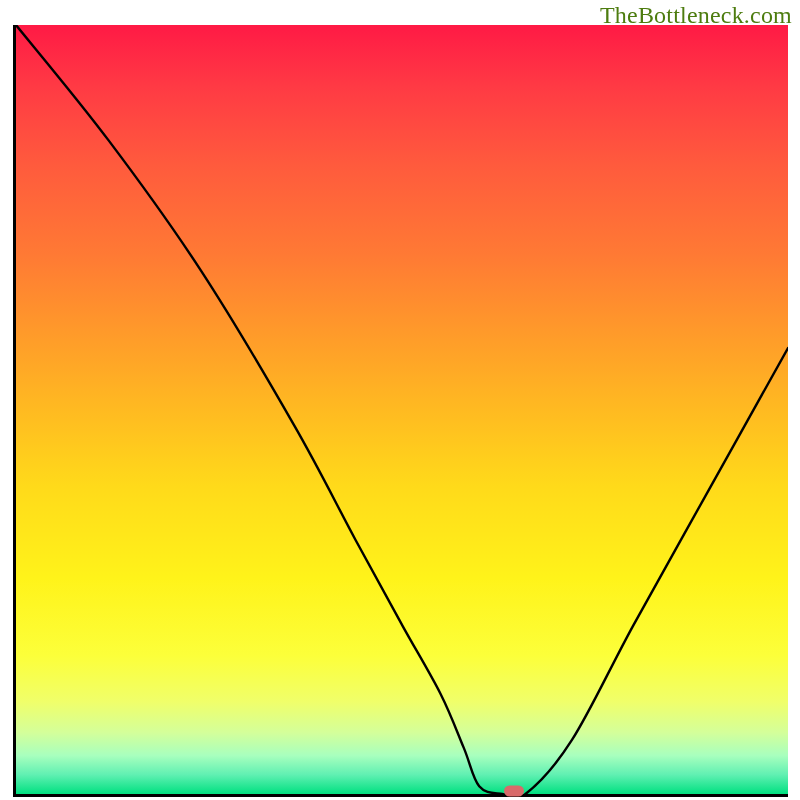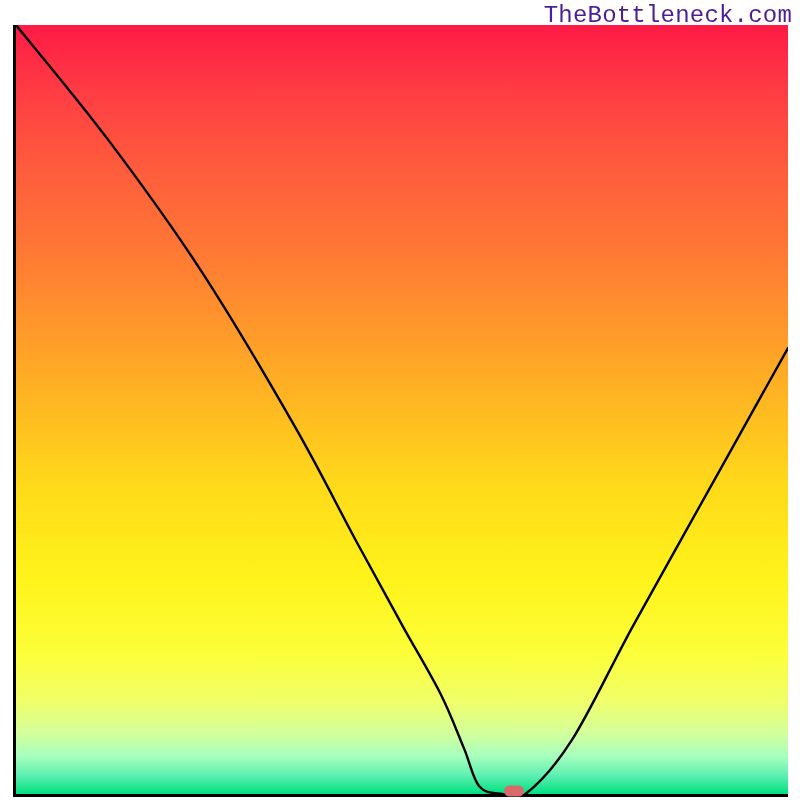--- a/index.html
+++ b/index.html
@@ -12,23 +12,23 @@
   }
   .outer {
     position: relative;
     width: 800px;
     height: 800px;
   }
   .watermark {
     position: absolute;
     top: 2px;
     right: 8px;
-    font-family: Liberation Mono, monospace;
+    font-family: Liberation Serif, serif;
     font-size: 24px;
-    color: #4c1d95;
+    color: #4d7c0f;
     letter-spacing: 0.2px;
   }
   .plot {
     position: absolute;
     left: 13px;
     top: 25px;
     width: 775px;
     height: 772px;
     border-left: 3px solid #000;
     border-bottom: 3px solid #000;

